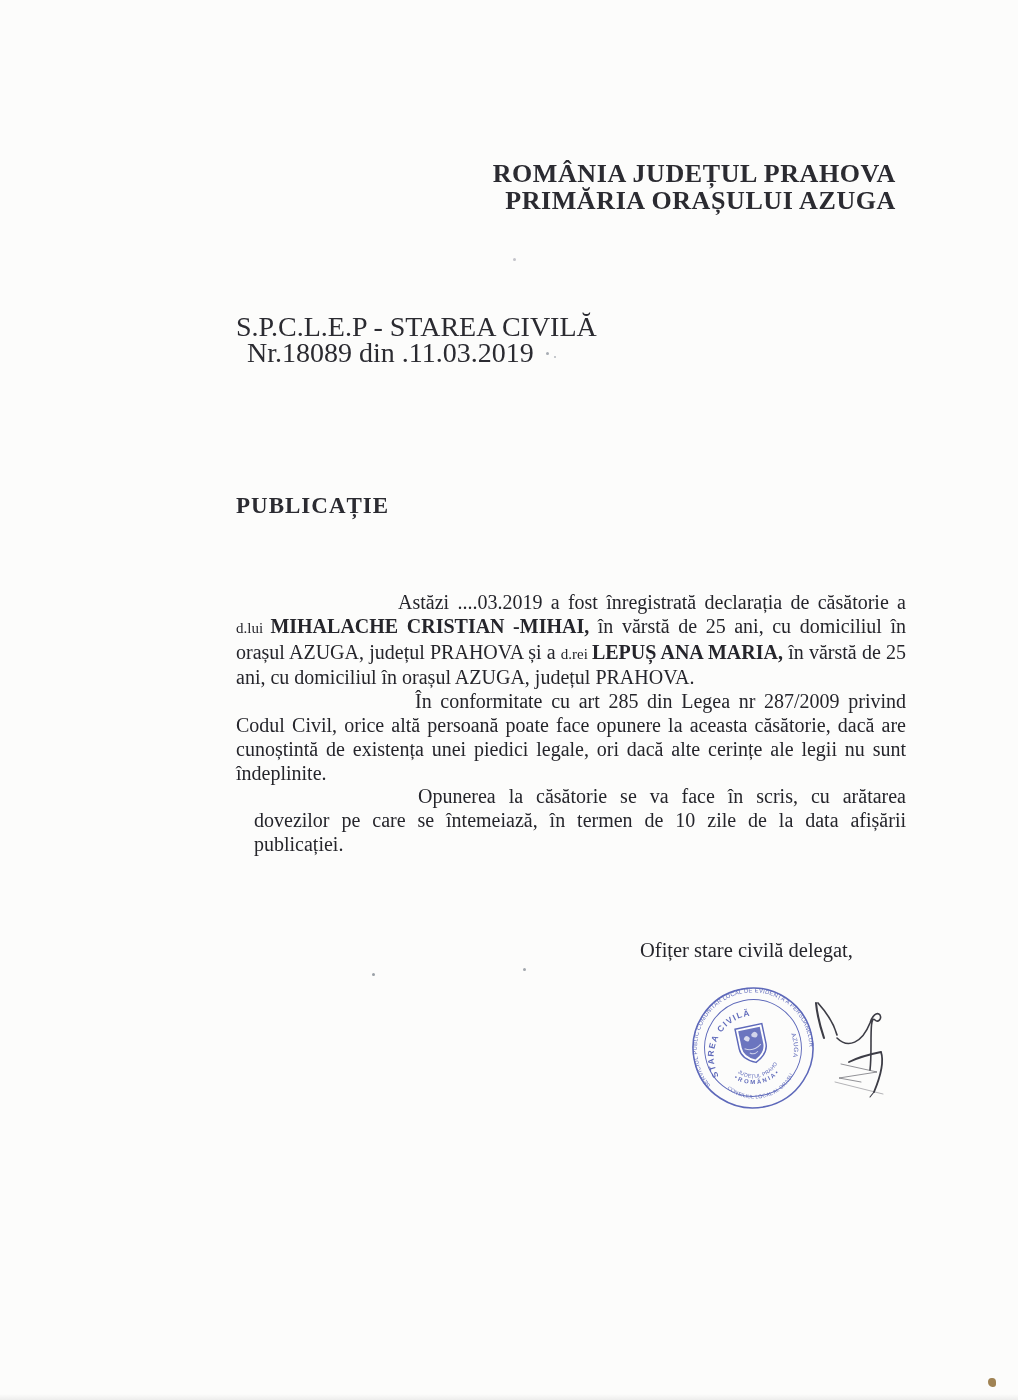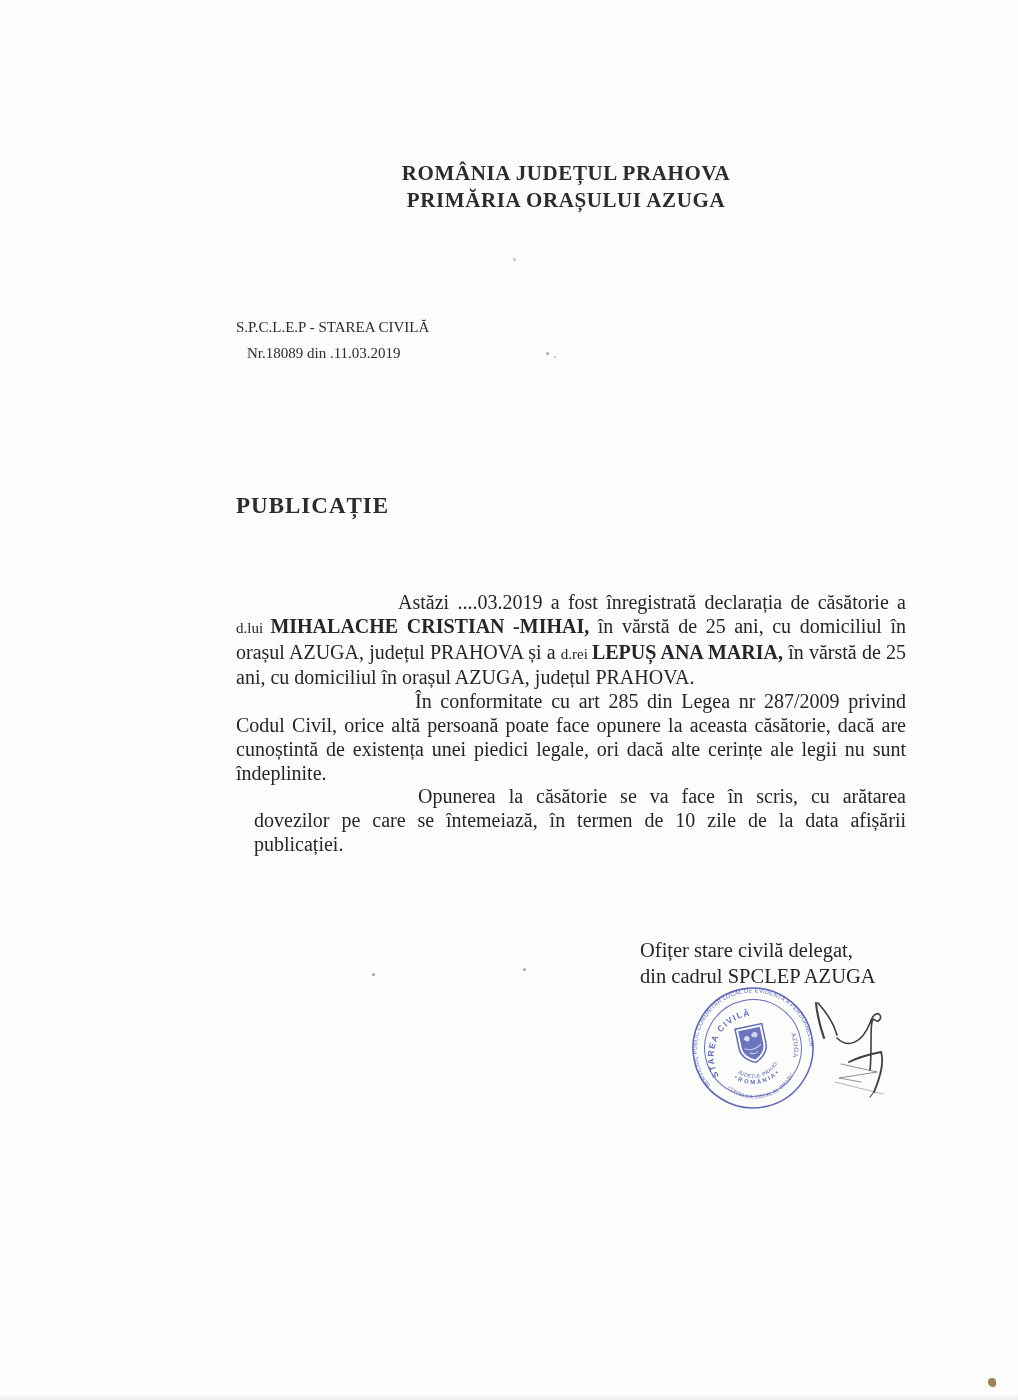--- a/index.html
+++ b/index.html
@@ -12,26 +12,26 @@
     font-family:"Liberation Serif", serif;
     color:#26262c;
   }
   .page::after{ 
     content:"";position:absolute;left:0;right:0;bottom:0;height:6px;
     background:linear-gradient(to bottom, rgba(0,0,0,0), rgba(0,0,0,0.06));
     pointer-events:none;
   }
   .hdr{
     position:absolute;top:160px;left:236px;width:660px;
-    text-align:center;font-weight:bold;font-size:21px;line-height:27px;
+    text-align:right;font-weight:bold;font-size:26px;line-height:27px;
     letter-spacing:0.6px;color:#2b2b31;
   }
   .registry{
     position:absolute;top:314px;left:236px;width:420px;
-    font-size:15px;line-height:26px;color:#2b2b31;
+    font-size:28px;line-height:26px;color:#2b2b31;
   }
   .registry .nr{padding-left:11px;}
   .doc-title{
     position:absolute;top:493px;left:236px;width:660px;
     text-align:left;font-weight:bold;font-size:23px;letter-spacing:1px;
     color:#2b2b31;
   }
   .body-text{
     position:absolute;top:583px;left:236px;width:670px;
     font-size:20px;line-height:23.8px;text-align:justify;color:#25252b;
@@ -82,21 +82,20 @@
   <div class="doc-title">PUBLICAȚIE</div>
 
   <div class="body-text">
     <p class="p1"><span class="indent1"></span><span>Astăzi ....03.2019  a fost  înregistrată declarația  de  căsătorie a </span><span class="small-abbr">d.lui </span><span class="bold-name">MIHALACHE CRISTIAN -MIHAI,</span><span>  în vărstă de 25  ani, cu domiciliul în orașul AZUGA, județul PRAHOVA și a </span><span class="small-abbr">d.rei </span><span class="bold-name">LEPUȘ ANA MARIA,</span><span> în vărstă de 25 ani, cu domiciliul în  orașul AZUGA,  județul PRAHOVA.</span></p>
     <p class="p2">În conformitate cu art 285 din Legea nr 287/2009 privind Codul Civil, orice altă persoană poate face opunere la aceasta căsătorie, dacă are cunoștintă de existența unei piedici legale, ori dacă alte cerințe ale legii nu sunt îndeplinite.</p>
     <p class="p3">Opunerea la căsătorie se va face în scris, cu arătarea dovezilor pe care se întemeiază, în termen de 10 zile de la data afișării publicației.</p>
   </div>
 
   <div class="sign-block">
     <div>Ofițer stare civilă delegat,</div>
-    <div>din cadrul SPCLEP AZUGA</div>
   </div>
 
   <svg class="stamp" viewBox="0 0 116 116">
     <defs>
       <path id="arcOuterTop" d="M 11.3,84.7 A 53.5,53.5 0 1 1 104.7,84.7"></path>
       <path id="arcRing2Top" d="M 20.7,77.5 A 39,39 0 1 1 95.3,77.5"></path>
       <path id="arcRing2Right" d="M 96.2,52.3 A 39,39 0 0 1 88.5,82.8"></path>
       <path id="arcRing2Bottom" d="M 25.9,90.7 A 41,41 0 0 0 90.1,90.7"></path>
       <path id="arcInner" d="M 38.9,77.7 A 25,25 0 0 0 77.1,77.7"></path>
       <path id="arcRomania" d="M 34.5,82.5 A 33,33 0 0 0 81.5,82.5"></path>

